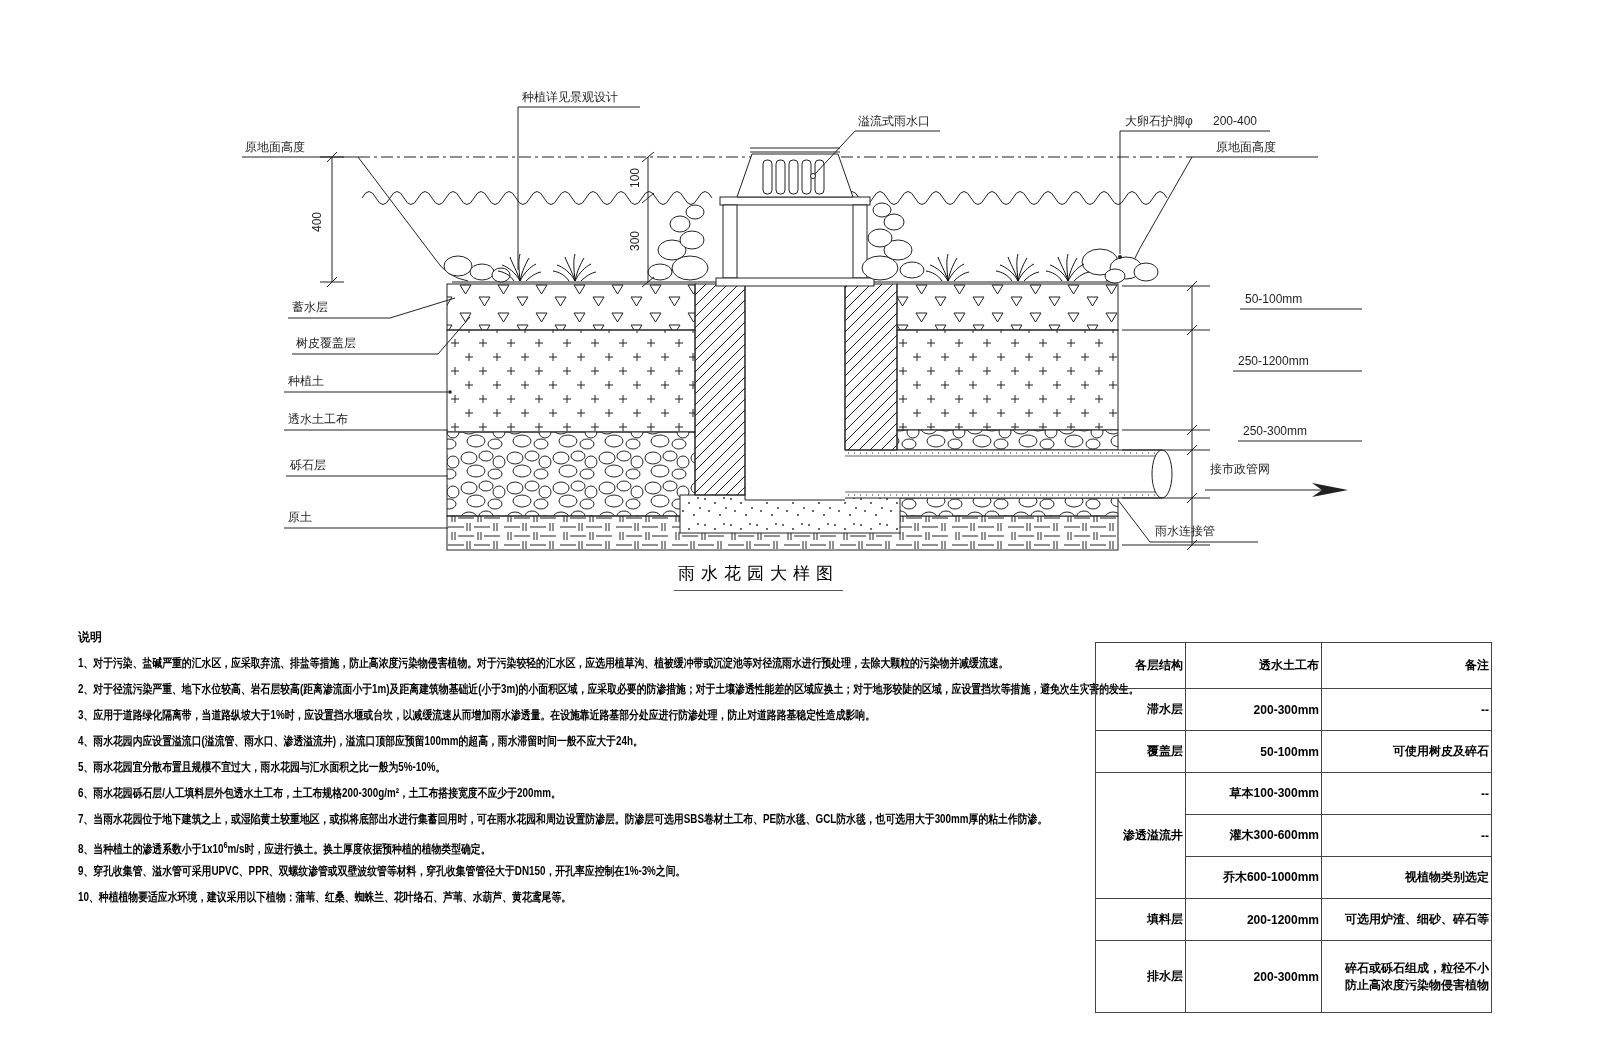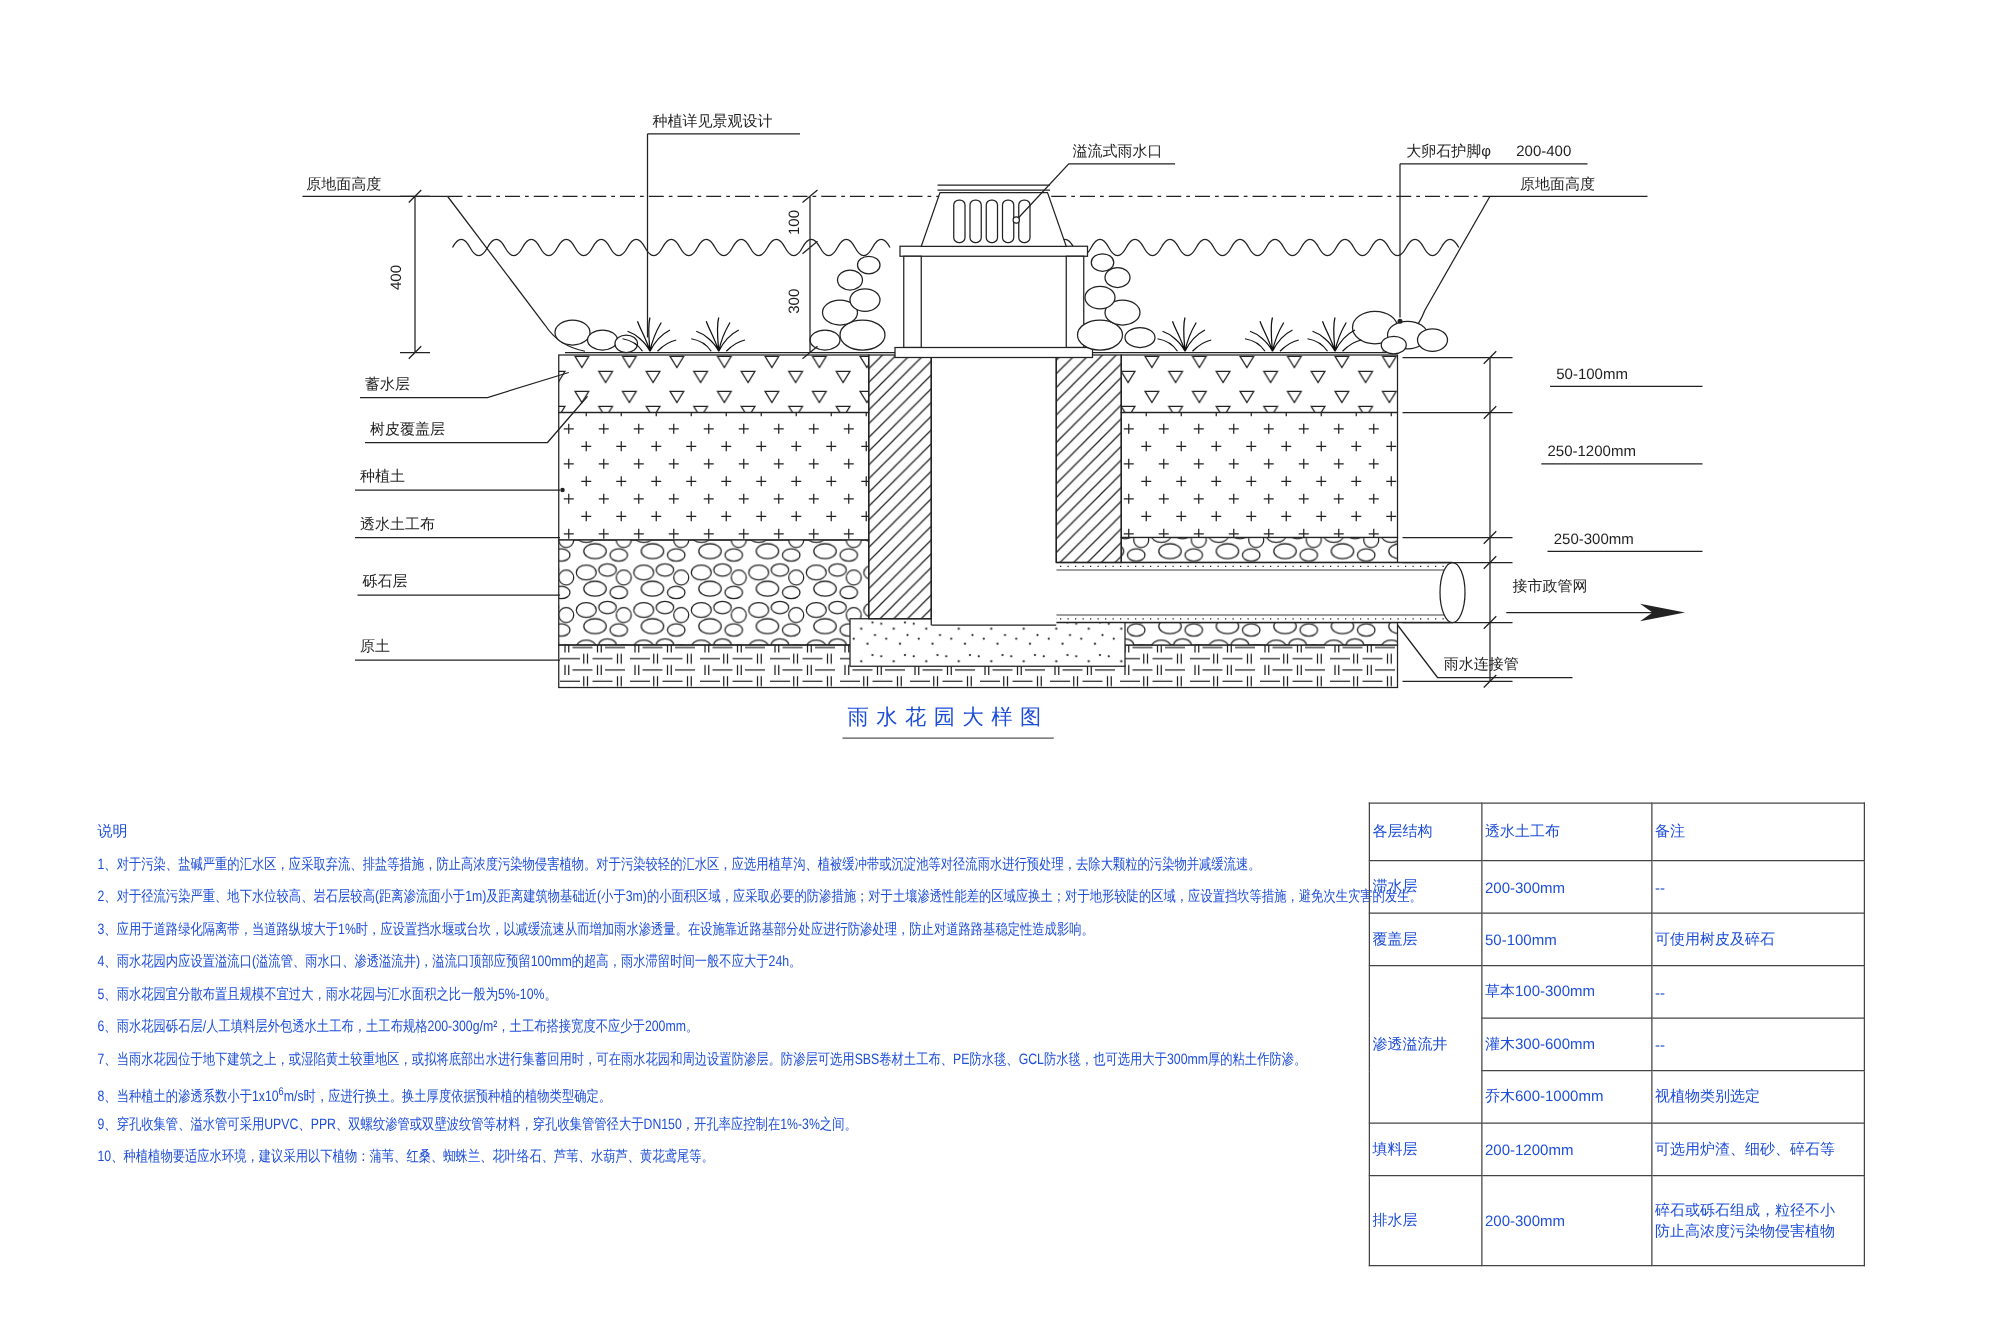--- a/index.html
+++ b/index.html
@@ -1,30 +1,30 @@
 <!DOCTYPE html>
 <html><head>
 <meta charset="utf-8">
 <style>
   html,body{margin:0;padding:0;background:#fff;}
   .sheet{position:relative;width:1492px;height:1062px;background:#ffffff;overflow:hidden;
-         font-family:"Liberation Sans","DejaVu Sans",sans-serif;color:#1d4ed8;}
+         font-family:"Liberation Sans","DejaVu Sans",sans-serif;color:#000000;}
   .sheet svg{position:absolute;left:0;top:0;}
   svg text{font-family:"Liberation Sans","DejaVu Sans",sans-serif;font-size:12px;fill:#1f1f1f;}
   .fig-title{position:absolute;left:674px;top:562px;font-size:17px;letter-spacing:6px;
              padding:0 4px 5px 4px;border-bottom:1.5px solid #555;white-space:nowrap;}
-  .notes{position:absolute;left:78px;top:652px;font-size:12px;line-height:26px;}
+  .notes{position:absolute;left:78px;top:624px;font-size:12px;line-height:26px;font-weight:bold;}
   .notes-heading{height:26px;}
   .note-line{height:26px;white-space:nowrap;transform:scaleX(0.82);transform-origin:0 50%;}
   .note-line .sup{vertical-align:super;font-size:9px;}
   .param-table{position:absolute;left:1095px;top:642px;width:396px;}
   .param-table .tbl-title{text-align:center;font-size:13px;margin-bottom:6px;white-space:nowrap;}
   table.params{border-collapse:collapse;width:396px;table-layout:fixed;}
-  table.params td,table.params th{border:1px solid #444;font-size:12px;font-weight:normal;
-      text-align:left;vertical-align:middle;padding:2px;overflow:hidden;}
+  table.params td,table.params th{border:1px solid #444;font-size:12px;font-weight:bold;
+      text-align:right;vertical-align:middle;padding:2px;overflow:hidden;}
   col.c1{width:90px;} col.c2{width:136px;} col.c3{width:170px;}
   tr.h-row{height:46px;} tr.d-row{height:42px;} tr.last-row{height:72px;}
   .two-line div{line-height:17px;}
 </style>
 </head>
 <body>
 
 <div class="sheet">
 
   <svg width="1604" height="600" viewBox="0 0 1604 600">

